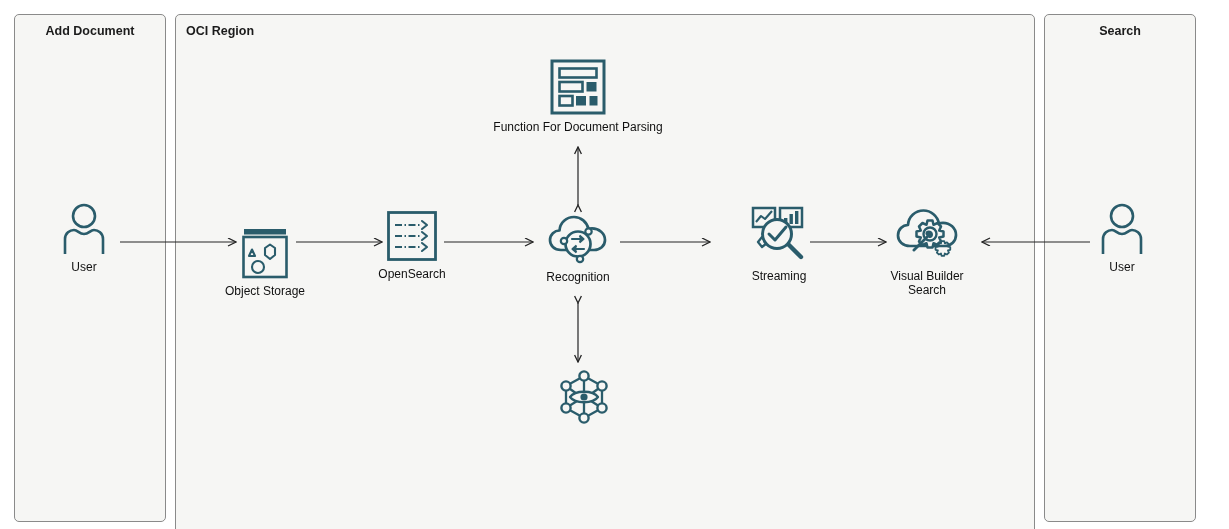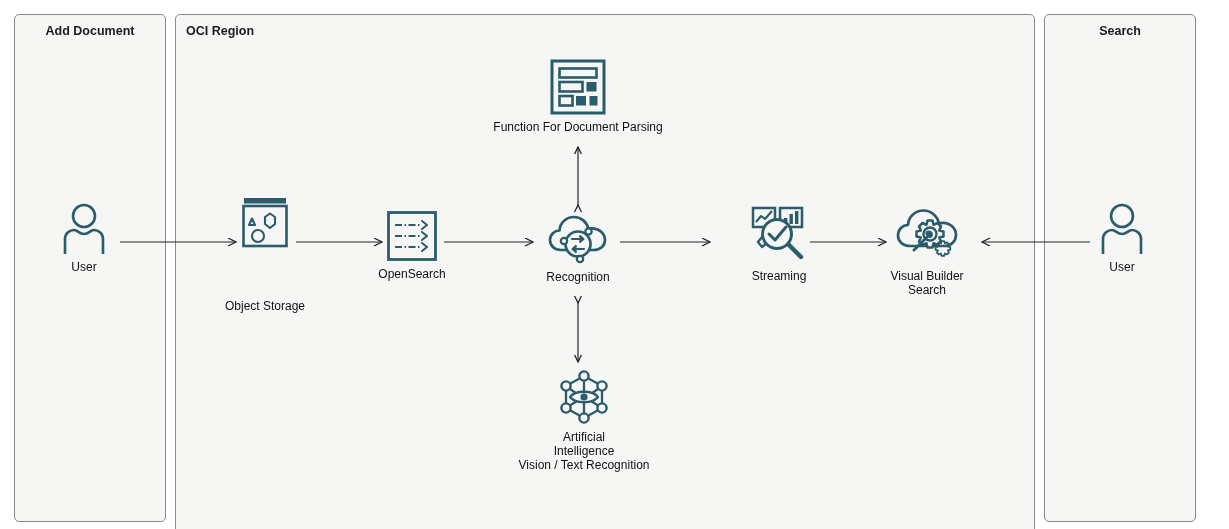--- a/index.html
+++ b/index.html
@@ -49,21 +49,21 @@
   .node .caption{
     margin-top:4px;
     font-size:12px;
     color:#111111;
     text-align:center;
     line-height:14px;
     white-space:pre-line;
   }
 
   #node-user-left{left:84px;top:200px;}
-  #node-object-storage{left:265px;top:195px;gap:46px;}
+  #node-object-storage{left:265px;top:226px;}
   #node-streaming{left:412px;top:209px;}
   #node-integration{left:578px;top:208px;}
   #node-function{left:578px;top:58px;}
   #node-ai{left:584px;top:368px;}
   #node-opensearch{left:779px;top:203px;}
   #node-visualbuilder{left:927px;top:203px;}
   #node-user-right{left:1122px;top:200px;}
 
   svg.arrows{position:absolute;left:0;top:0;width:1229px;height:529px;pointer-events:none;}
 </style>
@@ -207,23 +207,20 @@
         <g fill="#f6f6f4" stroke="#2a5c6b" stroke-width="2.4">
           <circle cx="29" cy="8" r="4.6"></circle>
           <circle cx="11" cy="18" r="4.6"></circle>
           <circle cx="47" cy="18" r="4.6"></circle>
           <circle cx="11" cy="40" r="4.6"></circle>
           <circle cx="47" cy="40" r="4.6"></circle>
           <circle cx="29" cy="50" r="4.6"></circle>
         </g>
       </svg>
     </span>
-    <span class="caption">Artificial
-Intelligence
-Vision / Text Recognition</span>
   </div>
 
   <div class="node" id="node-opensearch">
     <span class="glyph">
       <svg width="62" height="62" viewBox="0 0 62 62">
         <rect x="5" y="5" width="22" height="19" fill="none" stroke="#2a5c6b" stroke-width="2.5"></rect>
         <polyline points="8,19 13,13 17,16 24,8" fill="none" stroke="#2a5c6b" stroke-width="2.1" stroke-linejoin="round"></polyline>
         <rect x="32" y="5" width="22" height="19" fill="none" stroke="#2a5c6b" stroke-width="2.5"></rect>
         <g fill="#2a5c6b">
           <rect x="36" y="15" width="3.4" height="6"></rect>

